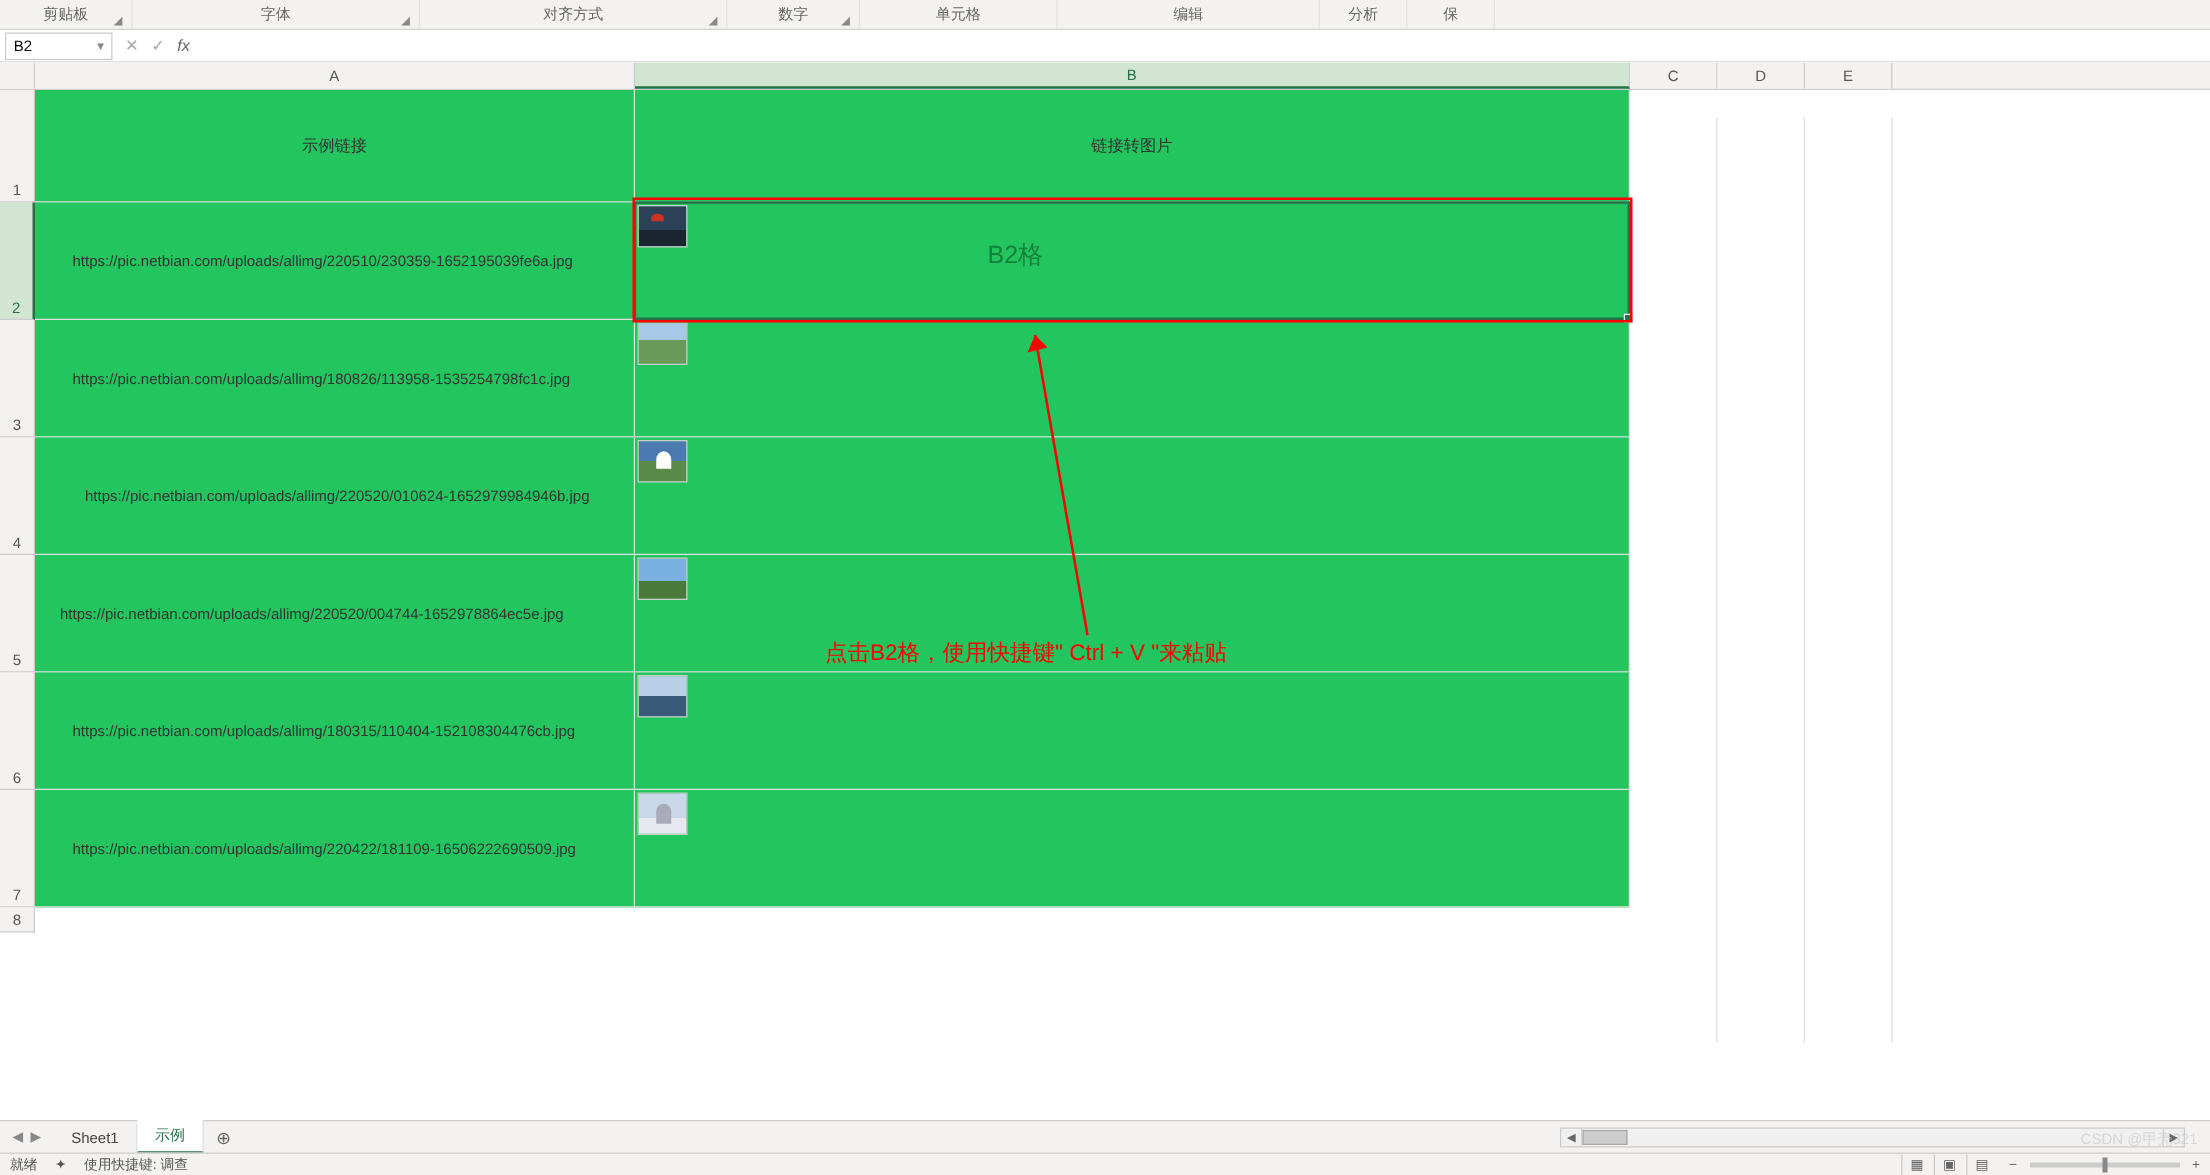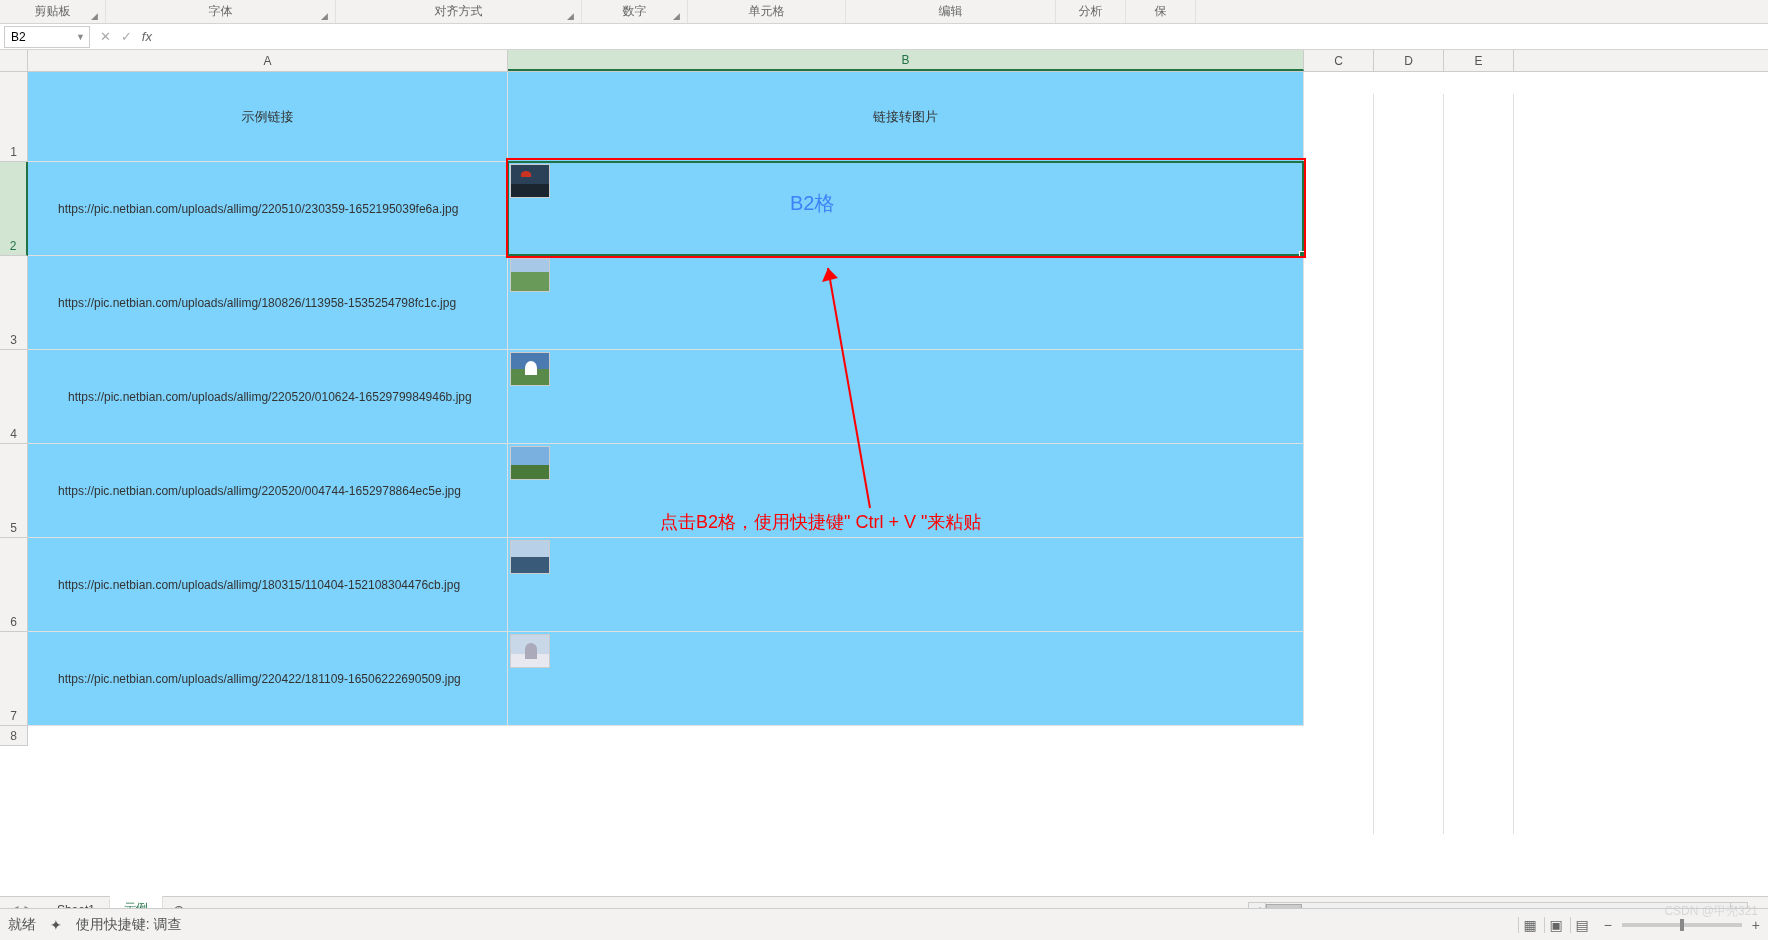--- a/index.html
+++ b/index.html
@@ -22,31 +22,31 @@
 .grid-wrap{position:relative;height:854px;overflow:hidden;background:#fff}
 .col-headers{height:22px;display:flex;background:#f3f2f1;border-bottom:1px solid #ccc}
 .corner{width:28px;border-right:1px solid #ccc;background:#f3f2f1}
 .col-h{display:flex;align-items:center;justify-content:center;font-size:12px;color:#555;border-right:1px solid #ccc;background:#f3f2f1}
 .col-h.sel{background:#d2e5d2;border-bottom:2px solid #217346;color:#217346}
 
 .rows-area{position:relative}
 .row-h{position:absolute;left:0;width:28px;border-right:1px solid #ccc;border-bottom:1px solid #ccc;display:flex;align-items:flex-end;justify-content:center;font-size:12px;color:#555;background:#f3f2f1;padding-bottom:2px}
 .row-h.sel{background:#d2e5d2;border-right:2px solid #217346;color:#217346}
 
-.cell{position:absolute;border-right:1px solid #e0e0e0;border-bottom:1px solid #e0e0e0;font-size:12px;display:flex;align-items:center;padding:0 8px;color:#333;background:#7dd3fc}
+.cell{position:absolute;border-right:1px solid #e0e0e0;border-bottom:1px solid #e0e0e0;font-size:12px;display:flex;align-items:center;padding:0 8px;color:#333;background:#22c55e}
 .cell.header-cell{justify-content:center;font-size:13px}
 .cell.link{color:#333}
 
 
 .selection{position:absolute;border:2px solid #217346;pointer-events:none}
 .selection .handle{position:absolute;right:-4px;bottom:-4px;width:7px;height:7px;background:#217346;border:1px solid #fff}
 
 
 .anno-box{position:absolute;border:2px solid #ff0000;pointer-events:none}
-.anno-label{position:absolute;color:#3b82f6;font-size:20px;font-weight:500}
+.anno-label{position:absolute;color:#15803d;font-size:20px;font-weight:500}
 .anno-text{position:absolute;color:#ff0000;font-size:18px}
 .anno-arrow{position:absolute;pointer-events:none}
 
 
 .thumb{position:absolute;width:40px;height:34px;border:1px solid #ccc}
 .thumb.t1{background:linear-gradient(to bottom,#2a4158 60%,#1a2530 60%)}
 .thumb.t1::after{content:"";position:absolute;left:10px;top:6px;width:10px;height:6px;background:#cc3322;border-radius:50% 50% 0 0}
 .thumb.t2{background:linear-gradient(to bottom,#a8c8e8 40%,#6a9a5a 40%)}
 .thumb.t3{background:linear-gradient(to bottom,#4a7ab0 50%,#5a8a4a 50%)}
 .thumb.t3::after{content:"";position:absolute;left:14px;top:8px;width:12px;height:14px;background:#fff;border-radius:50% 50% 0 0}
@@ -61,21 +61,21 @@
 .tab{padding:4px 14px;font-size:12px;color:#444;border-right:1px solid #ddd;cursor:pointer}
 .tab.active{background:#fff;border-bottom:2px solid #217346;color:#217346;font-weight:500}
 .tab-add{padding:4px 10px;color:#666;font-size:14px}
 .tabs-scroll{flex:1}
 .tabs-hscroll{width:500px;height:16px;display:flex;align-items:center;margin-right:20px}
 .hs-btn{width:18px;height:16px;background:#f0f0f0;border:1px solid #ccc;font-size:9px;display:flex;align-items:center;justify-content:center;color:#666}
 .hs-track{flex:1;height:16px;background:#f0f0f0;border-top:1px solid #ccc;border-bottom:1px solid #ccc;position:relative}
 .hs-thumb{position:absolute;left:0;top:1px;height:12px;width:36px;background:#cdcdcd;border:1px solid #aaa}
 
 
-.status-bar{position:absolute;left:0;right:0;bottom:0;height:32px;background:#f3f2f1;border-top:1px solid #ccc;display:flex;font-size:14px;color:#555;padding:0 8px}
+.status-bar{position:absolute;left:0;right:0;bottom:0;height:18px;background:#f3f2f1;border-top:1px solid #ccc;display:flex;font-size:11px;color:#555;padding:0 8px}
 .status-left{display:flex;gap:14px;align-items:center}
 .status-right{margin-left:auto;display:flex;align-items:center;gap:2px}
 .view-btn{width:24px;height:16px;display:flex;align-items:center;justify-content:center;border-left:1px solid #ccc;color:#666}
 .zoom-slider{width:120px;height:4px;background:#ccc;margin:0 8px;position:relative}
 .zoom-slider::after{content:"";position:absolute;left:58px;top:-4px;width:4px;height:12px;background:#888}
 .watermark{position:absolute;right:10px;bottom:20px;color:#ccc;font-size:12px;opacity:.7}
 
 
 .far-cols{position:absolute;top:22px;left:1304px;height:740px;display:flex}
 .far-cols div{width:70px;border-right:1px solid #e0e0e0}
@@ -148,21 +148,21 @@
     <div class="row-h" style="top:466px;height:94px">6</div>
     <div class="row-h" style="top:560px;height:94px">7</div>
     <div class="row-h" style="top:654px;height:20px">8</div>
 
     <div class="cell header-cell" style="left:28px;top:0;width:480px;height:90px">示例链接</div>
     <div class="cell header-cell" style="left:508px;top:0;width:796px;height:90px">链接转图片</div>
 
     <div class="cell link" style="left:28px;top:90px;width:556px;height:94px;padding-left:30px">https://pic.netbian.com/uploads/allimg/220510/230359-1652195039fe6a.jpg</div>
     <div class="cell link" style="left:28px;top:184px;width:480px;height:94px;padding-left:30px">https://pic.netbian.com/uploads/allimg/180826/113958-1535254798fc1c.jpg</div>
     <div class="cell link" style="left:28px;top:278px;width:480px;height:94px;padding-left:40px">https://pic.netbian.com/uploads/allimg/220520/010624-1652979984946b.jpg</div>
-    <div class="cell link" style="left:28px;top:372px;width:480px;height:94px;padding-left:30px">https://pic.netbian.com/uploads/allimg/220520/004744-1652978864ec5e.jpg</div>
+    <div class="cell link" style="left:28px;top:372px;width:480px;height:94px;padding-left:20px">https://pic.netbian.com/uploads/allimg/220520/004744-1652978864ec5e.jpg</div>
     <div class="cell link" style="left:28px;top:466px;width:480px;height:94px;padding-left:30px">https://pic.netbian.com/uploads/allimg/180315/110404-152108304476cb.jpg</div>
     <div class="cell link" style="left:28px;top:560px;width:480px;height:94px;padding-left:30px">https://pic.netbian.com/uploads/allimg/220422/181109-16506222690509.jpg</div>
 
     <div class="cell" style="left:508px;top:90px;width:796px;height:94px"></div>
     <div class="cell" style="left:508px;top:184px;width:796px;height:94px"></div>
     <div class="cell" style="left:508px;top:278px;width:796px;height:94px"></div>
     <div class="cell" style="left:508px;top:372px;width:796px;height:94px"></div>
     <div class="cell" style="left:508px;top:466px;width:796px;height:94px"></div>
     <div class="cell" style="left:508px;top:560px;width:796px;height:94px"></div>
 

